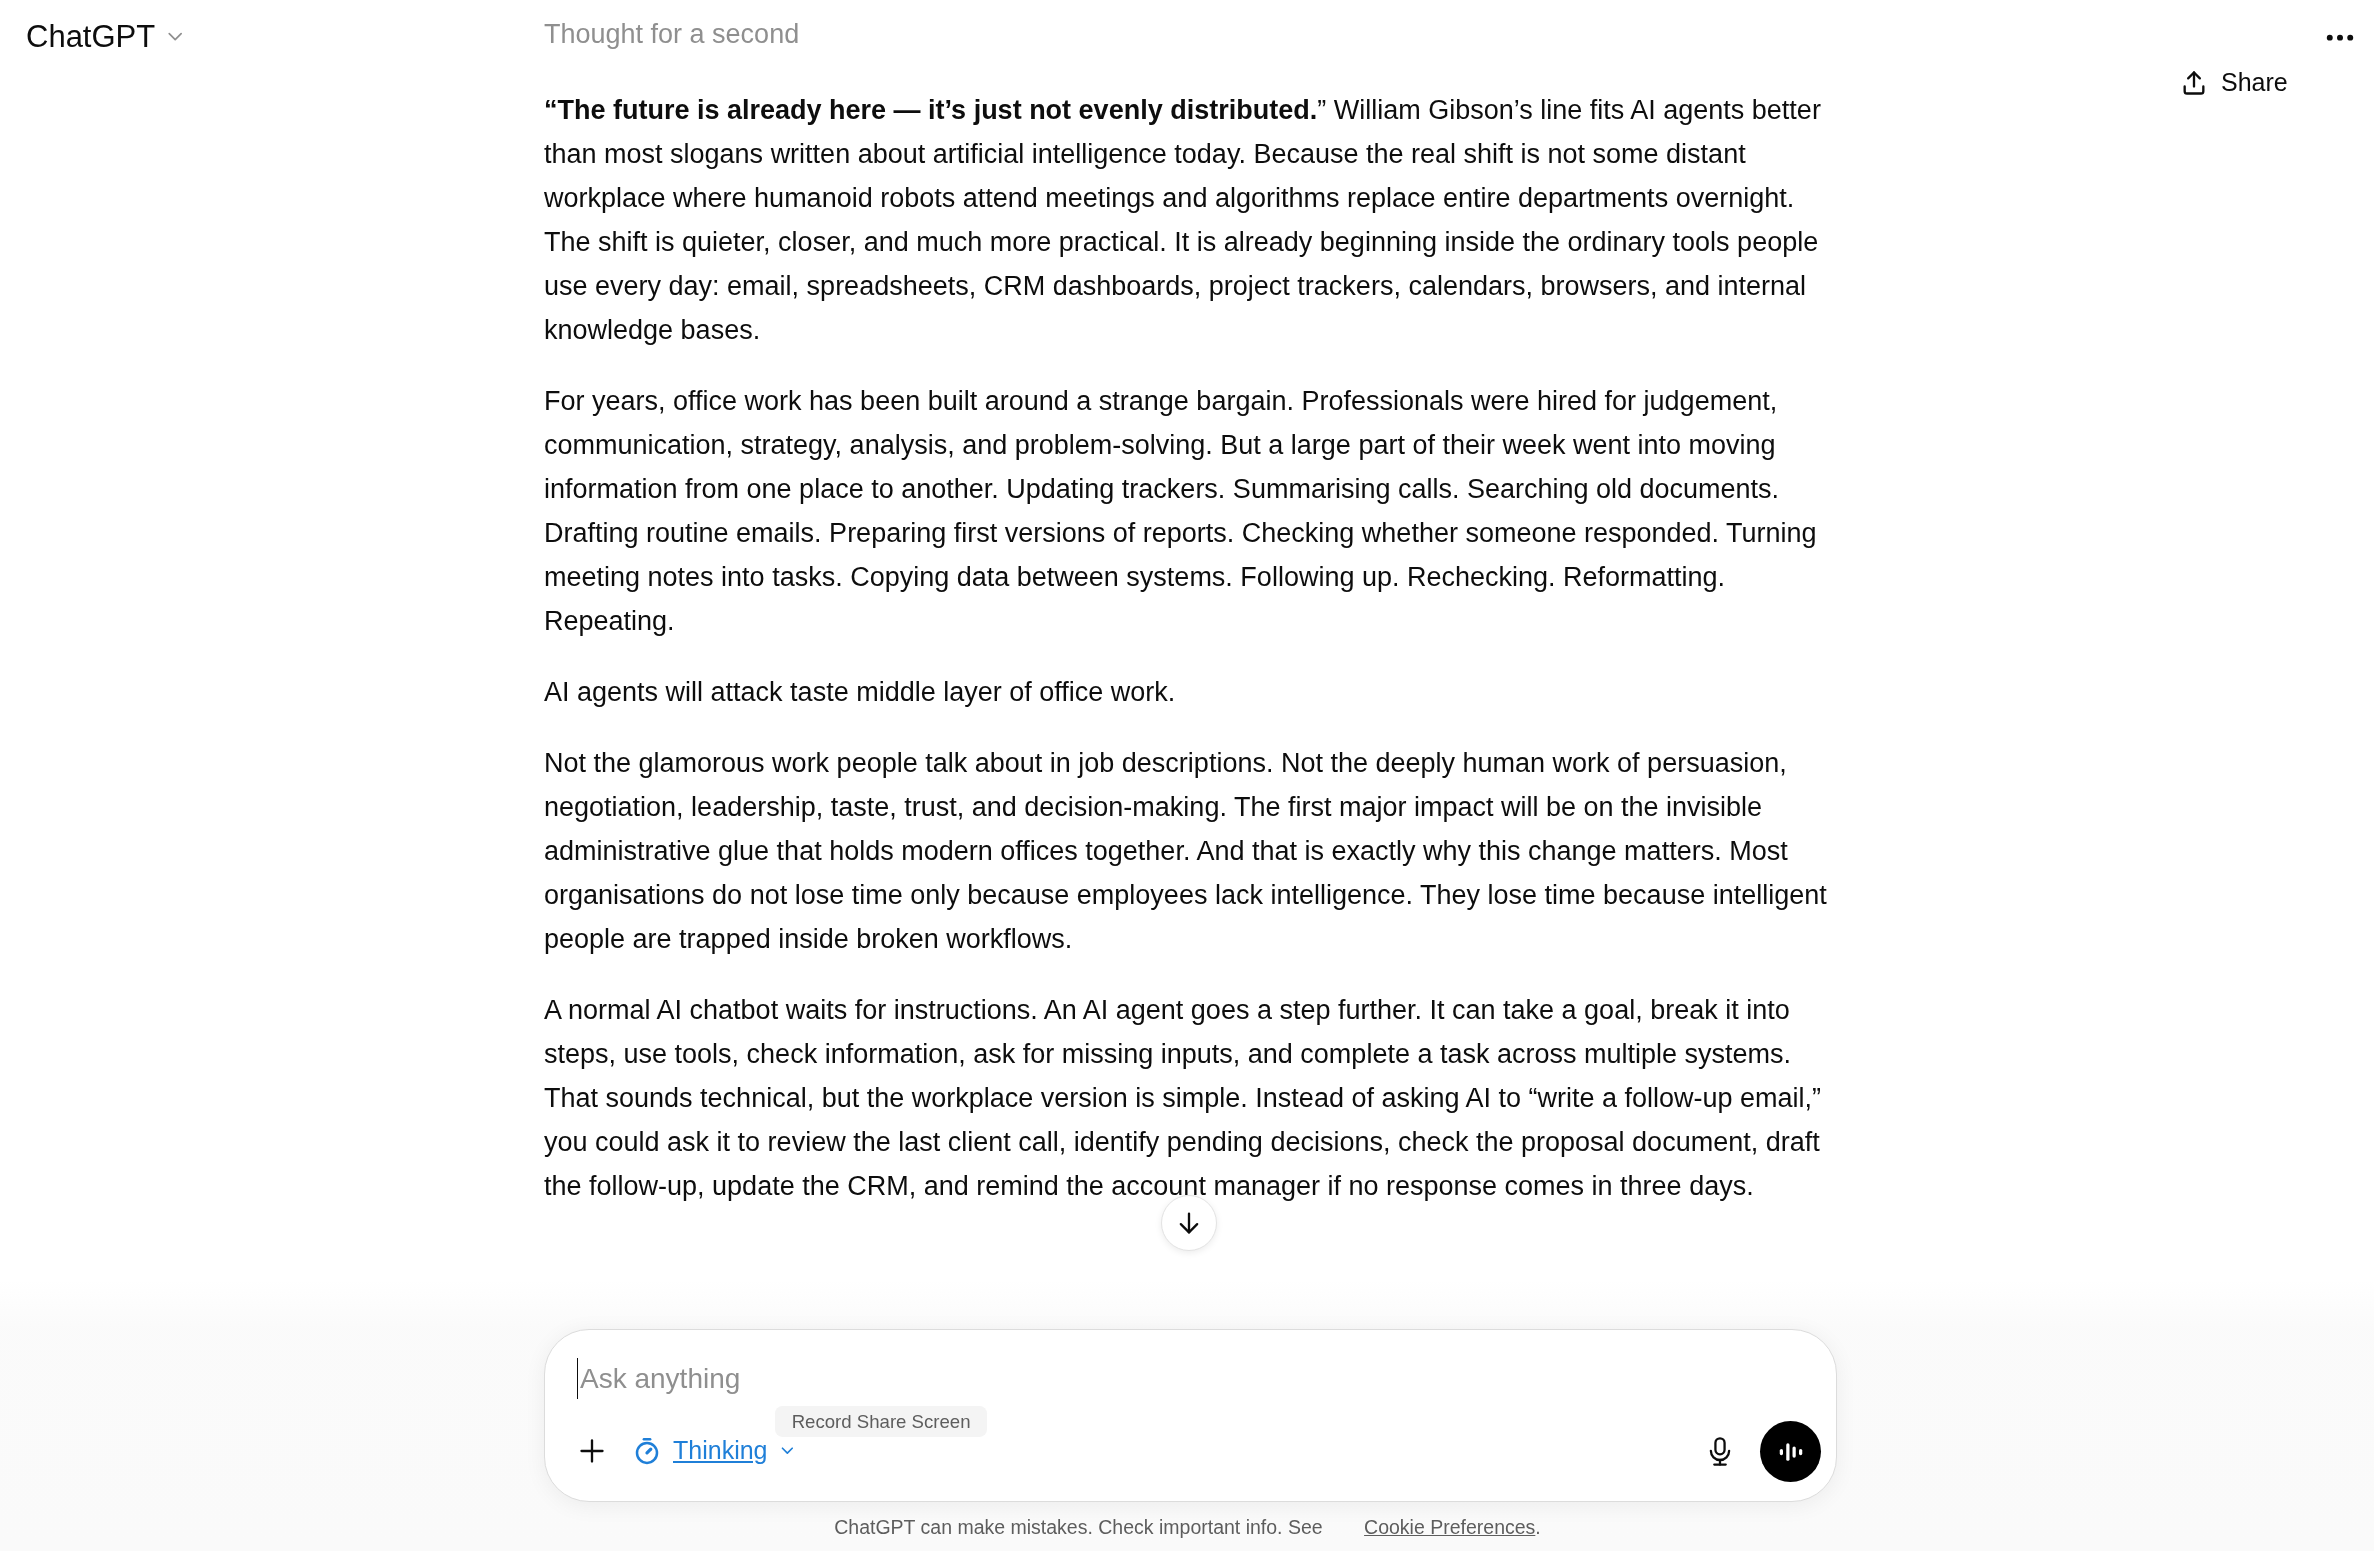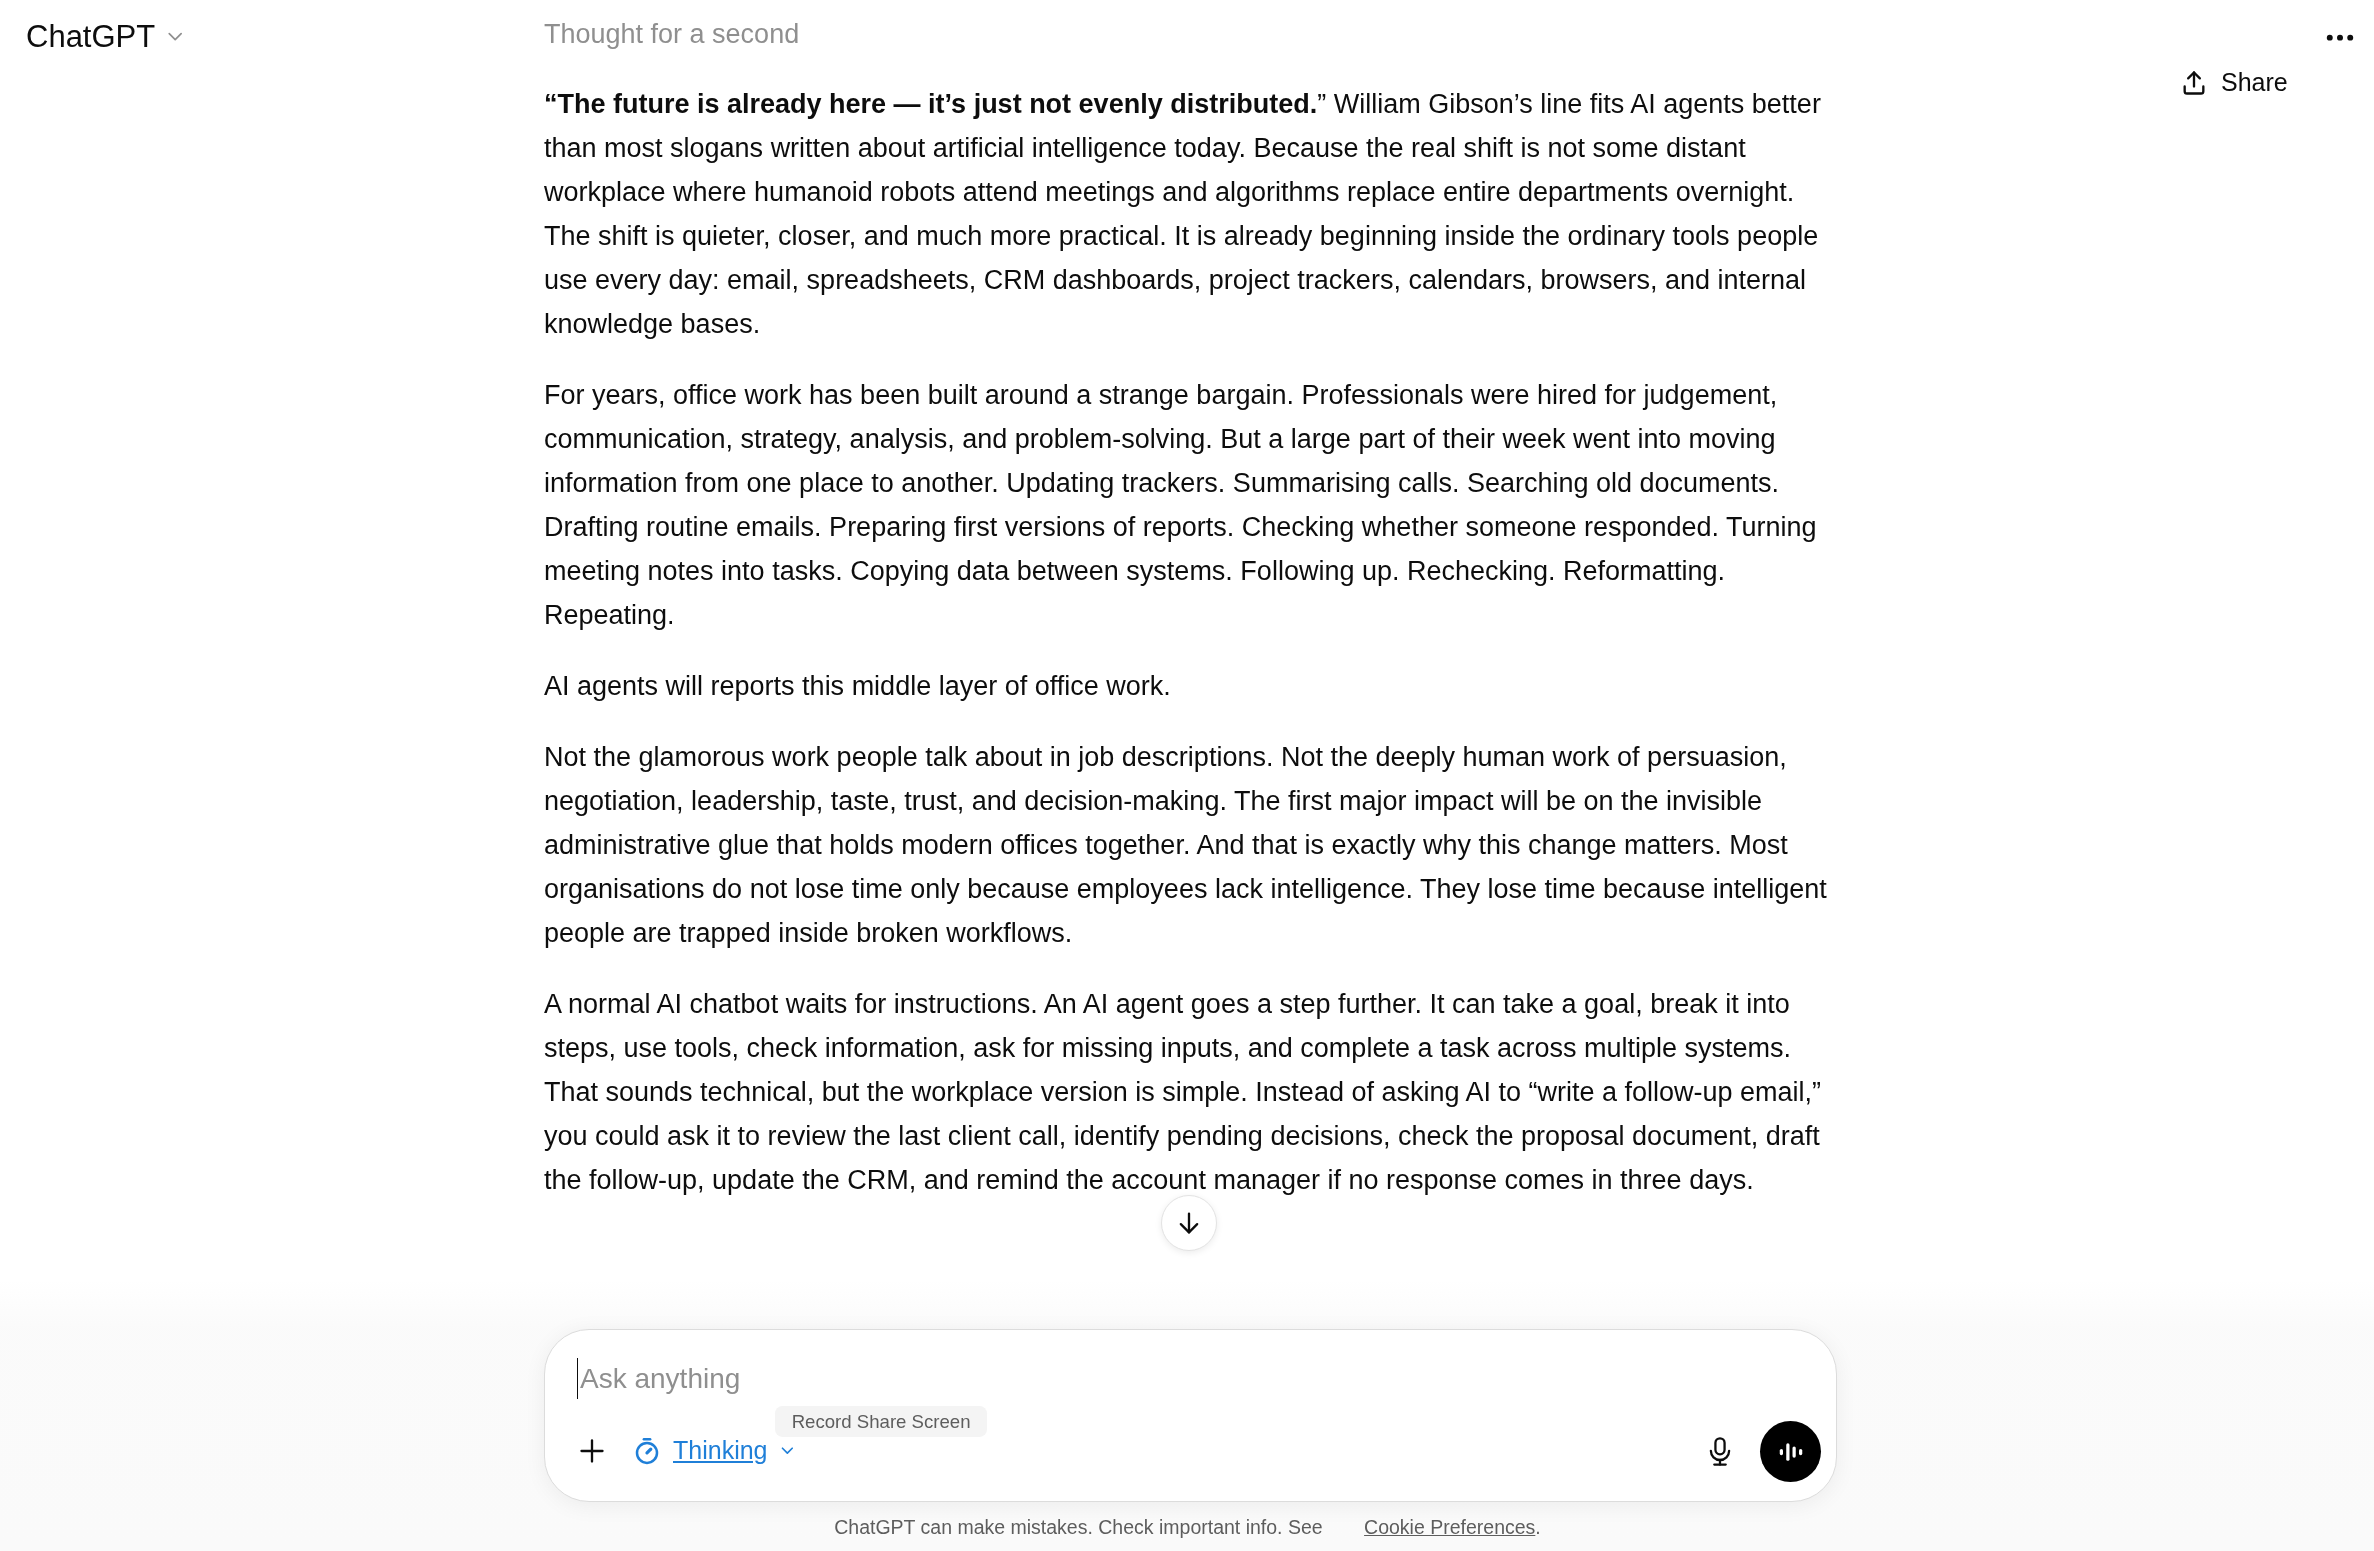--- a/index.html
+++ b/index.html
@@ -32,21 +32,21 @@
     position: absolute; left: 2323px; top: 24px;
     width: 33px; height: 28px; cursor: pointer;
     display: flex; align-items: center; justify-content: center;
   }
   .more-button svg { width: 30px; height: 9.3px; }
 
   .content {
     position: absolute; left: 544px; top: 82px; width: 1299px;
     font-size: 27px; line-height: 44px; color: #0d0d0d;
   }
-  .content p { margin-bottom: 27px; }
+  .content p { margin-bottom: 27px; margin-top: 6px; }
   .content b { font-weight: 700; }
 
   .bottom-fade {
     position: absolute; left: 0; top: 1280px; width: 2375px; height: 272px;
     background: linear-gradient(to bottom, rgba(255,255,255,0) 0%, rgba(250,250,250,0.9) 18%, #fafafa 100%);
   }
 
   .scroll-down {
     position: absolute; left: 1161px; top: 1195px;
     width: 56px; height: 56px; border-radius: 50%;
@@ -134,21 +134,21 @@
         <circle cx="27" cy="5" r="3.2" fill="#0d0d0d"></circle>
       </svg>
   </div>
 </div>
 
 <div class="content">
   <p>
     <b>“The future is already here — it’s just not evenly distributed.</b><span>” William Gibson’s line fits AI agents better than most slogans written about artificial intelligence today. Because the real shift is not some distant workplace where humanoid robots attend meetings and algorithms replace entire departments overnight. The shift is quieter, closer, and much more practical. It is already beginning inside the ordinary tools people use every day: email, spreadsheets, CRM dashboards, project trackers, calendars, browsers, and internal knowledge bases.</span>
   </p>
   <p>For years, office work has been built around a strange bargain. Professionals were hired for judgement, communication, strategy, analysis, and problem-solving. But a large part of their week went into moving information from one place to another. Updating trackers. Summarising calls. Searching old documents. Drafting routine emails. Preparing first versions of reports. Checking whether someone responded. Turning meeting notes into tasks. Copying data between systems. Following up. Rechecking. Reformatting. Repeating.</p>
-  <p>AI agents will reports this middle layer of office work.</p>
+  <p>AI agents will attack taste middle layer of office work.</p>
   <p>Not the glamorous work people talk about in job descriptions. Not the deeply human work of persuasion, negotiation, leadership, taste, trust, and decision-making. The first major impact will be on the invisible administrative glue that holds modern offices together. And that is exactly why this change matters. Most organisations do not lose time only because employees lack intelligence. They lose time because intelligent people are trapped inside broken workflows.</p>
   <p>A normal AI chatbot waits for instructions. An AI agent goes a step further. It can take a goal, break it into steps, use tools, check information, ask for missing inputs, and complete a task across multiple systems. That sounds technical, but the workplace version is simple. Instead of asking AI to “write a follow-up email,” you could ask it to review the last client call, identify pending decisions, check the proposal document, draft the follow-up, update the CRM, and remind the account manager if no response comes in three days.</p>
 </div>
 
 <div class="bottom-fade"></div>
 
 <div class="scroll-down">
   <svg viewBox="0 0 24 24" fill="none" stroke="#0d0d0d" stroke-width="2" stroke-linecap="round" stroke-linejoin="round">
       <path d="M12 4v16"></path>
       <path d="M5 13l7 7 7-7"></path>

